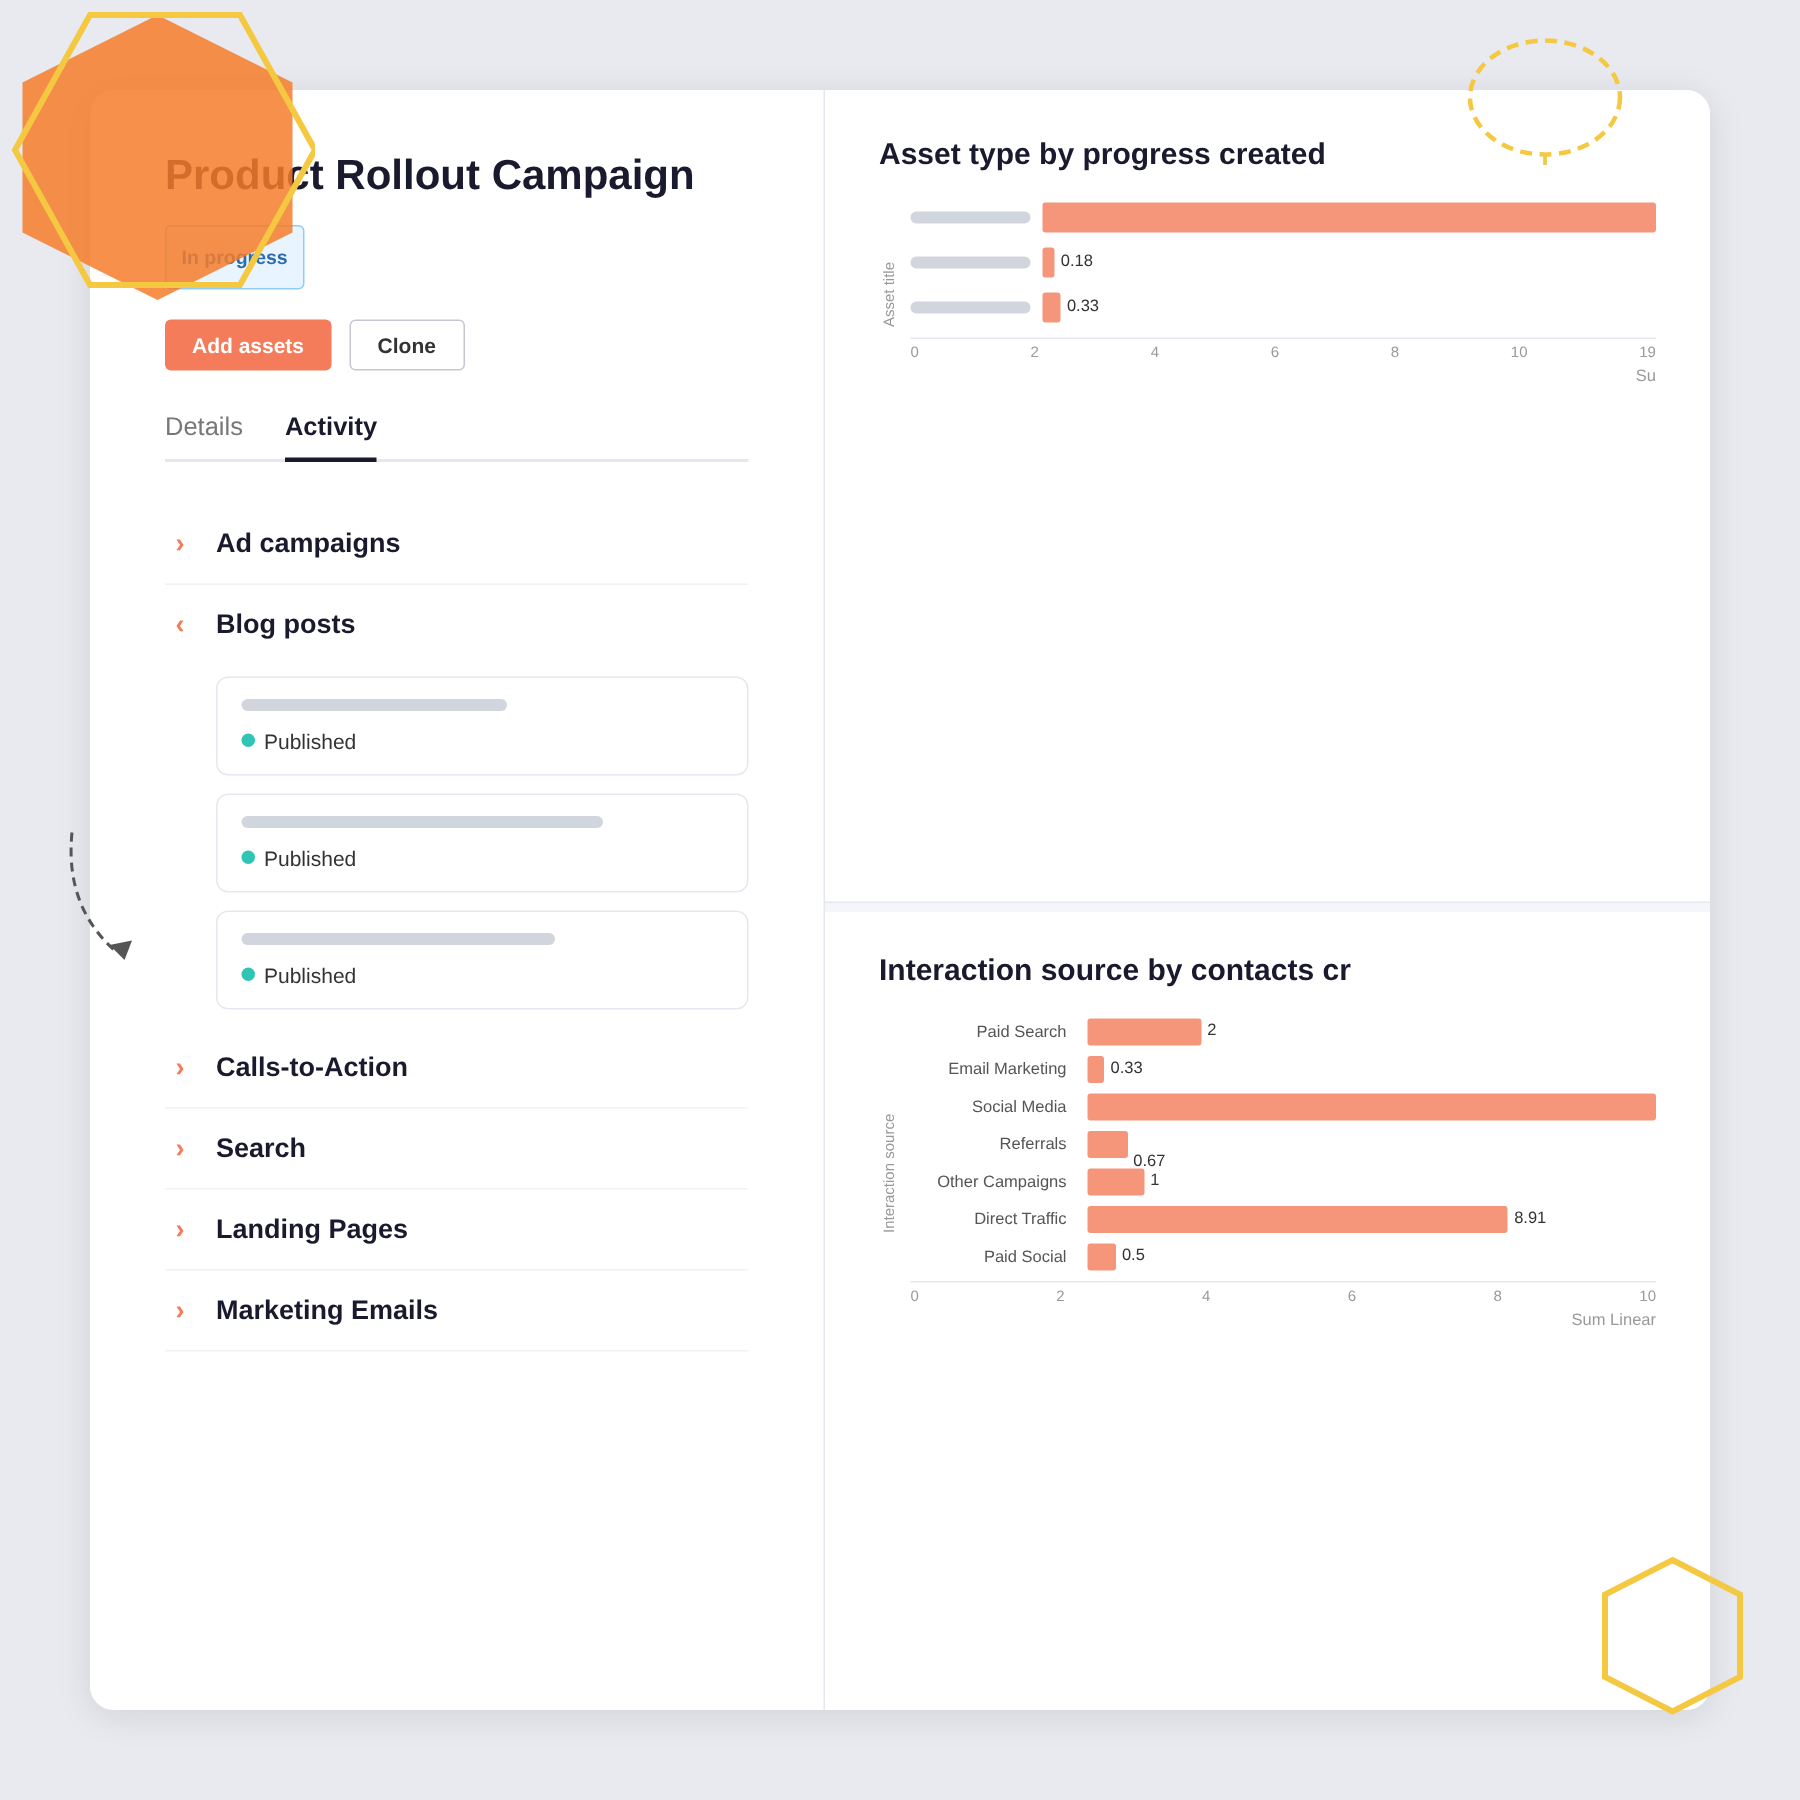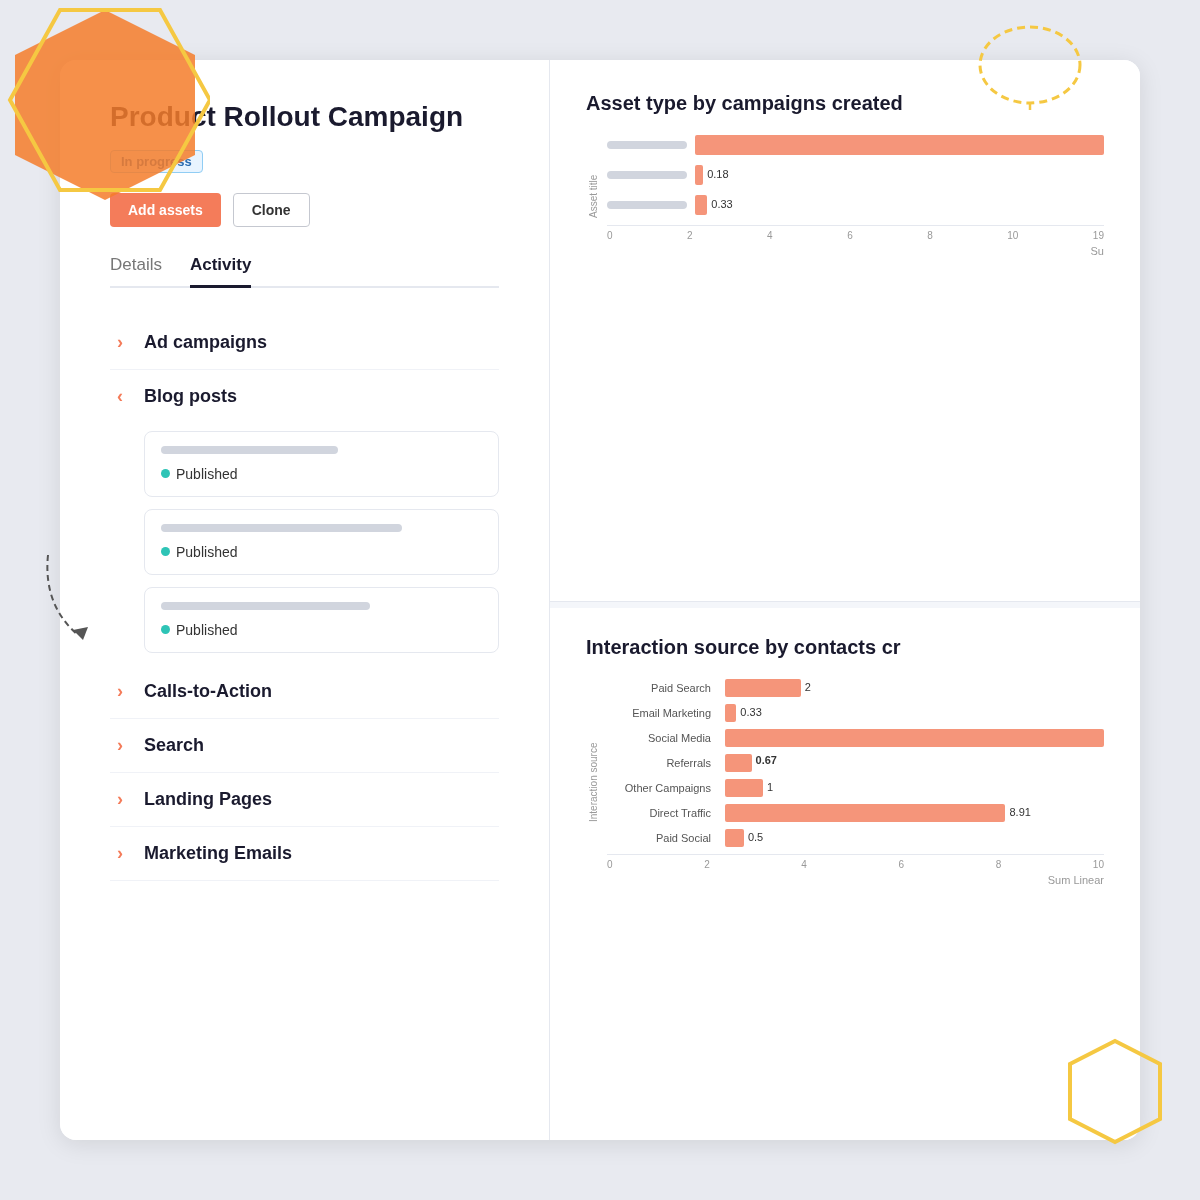--- a/index.html
+++ b/index.html
@@ -42,21 +42,21 @@
       margin-bottom: 16px;
       line-height: 1.2;
     }
 
     .status-badge {
       display: inline-block;
       background: #e8f4ff;
       color: #2b6cb0;
       border: 1px solid #90cdf4;
       border-radius: 4px;
-      padding: 3px 10px;
+      padding: 13px 10px;
       font-size: 13px;
       font-weight: 600;
       margin-bottom: 20px;
     }
 
     .action-buttons {
       display: flex;
       gap: 12px;
       margin-bottom: 28px;
     }
@@ -387,21 +387,21 @@
     <div class="section-item">
       <span class="chevron">›</span>
       <span class="section-label">Marketing Emails</span>
     </div>
 
   </div>
 
   <div class="right-panel">
 
     <div class="chart-section">
-      <div class="chart-title">Asset type by campaigns created</div>
+      <div class="chart-title">Asset type by progress created</div>
 
       <div class="chart-wrapper">
         <div class="y-axis-label">Asset title</div>
         <div class="chart-content">
           <div class="hbar-chart">
 
             <div class="hbar-row">
               <div class="hbar-label" style="background:#d1d5de;height:8px;border-radius:4px;width:80px;"></div>
               <div class="hbar-bar-wrap">
                 <div class="hbar-bar" style="width:100%;"></div>
@@ -471,21 +471,21 @@
               <div class="hbar-label" style="font-size:11px;color:#555;text-align:right;width:110px;flex-shrink:0;padding-right:6px;">Social Media</div>
               <div class="hbar-bar-wrap" style="position:relative;flex:1;">
                 <div class="hbar-bar" style="width:100%;height:18px;"></div>
               </div>
             </div>
 
             <div class="hbar-row" style="margin-bottom:7px;">
               <div class="hbar-label" style="font-size:11px;color:#555;text-align:right;width:110px;flex-shrink:0;padding-right:6px;">Referrals</div>
               <div class="hbar-bar-wrap" style="position:relative;flex:1;">
                 <div class="hbar-bar" style="width:7%;height:18px;"></div>
-                <span style="position:absolute;left:calc(7% + 4px);top:0;font-size:11px;color:#333;font-weight:bold;">0.67</span>
+                <span style="position:absolute;left:calc(7% + 4px);top:14px;font-size:11px;color:#333;">0.67</span>
               </div>
             </div>
 
             <div class="hbar-row" style="margin-bottom:7px;">
               <div class="hbar-label" style="font-size:11px;color:#555;text-align:right;width:110px;flex-shrink:0;padding-right:6px;">Other Campaigns</div>
               <div class="hbar-bar-wrap" style="position:relative;flex:1;">
                 <div class="hbar-bar" style="width:10%;height:18px;"></div>
                 <span style="position:absolute;left:calc(10% + 4px);top:2px;font-size:11px;color:#333;">1</span>
               </div>
             </div>

